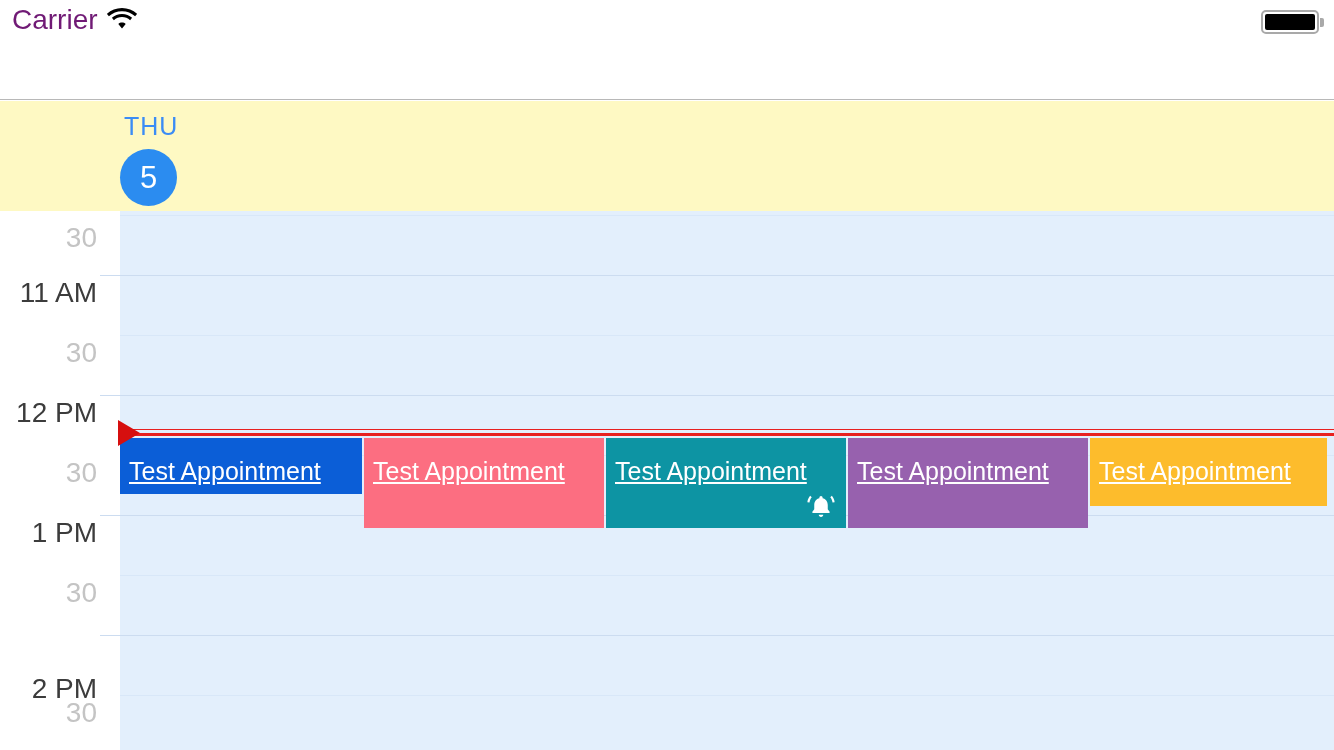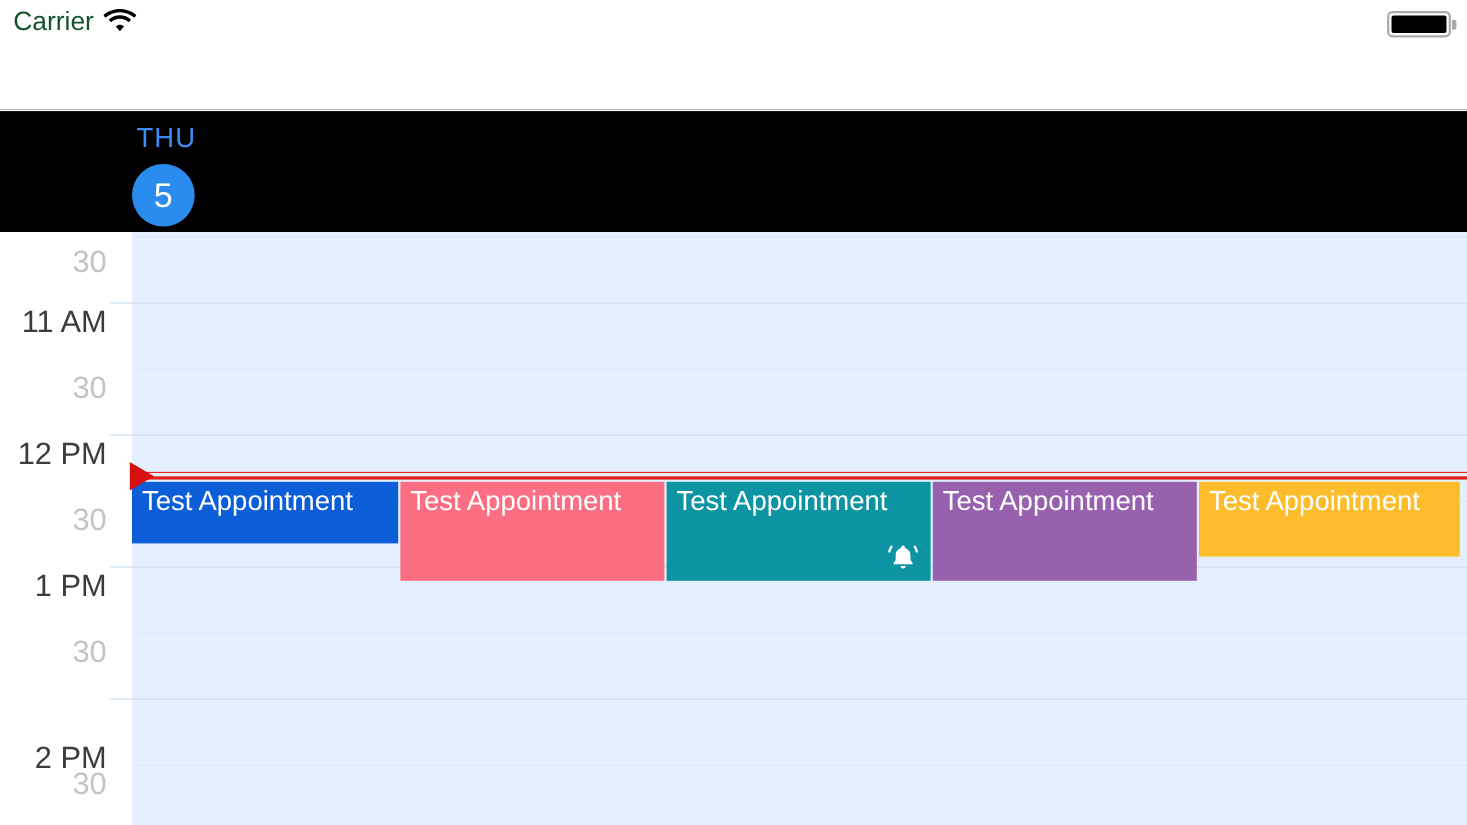--- a/index.html
+++ b/index.html
@@ -14,21 +14,21 @@
   .status-bar{
     position:absolute; top:0; left:0; width:1334px; height:40px;
     display:flex; align-items:center;
     background:#ffffff;
   }
   .status-left{
     position:absolute; left:12px; top:0; height:40px;
     display:flex; align-items:center; gap:9px;
   }
   .carrier-label{
-    font-size:24px; color:#14532d; letter-spacing:0px; line-height:1;text-align:right;
+    font-size:28px; color:#701a75; letter-spacing:0px; line-height:1;text-align:right;
   }
   .wifi-icon{ display:block; }
   .status-time{
     position:absolute; left:0; width:1334px; text-align:center;
     font-size:26px; font-weight:bold; color:#000; top:7px;
   }
   .status-right{
     position:absolute; right:10px; top:10px;
     display:flex; align-items:center;
   }
@@ -48,21 +48,21 @@
   
   .nav-area{
     position:absolute; top:40px; left:0; width:1334px; height:60px;
     background:#ffffff;
     border-bottom:1px solid #b8b8b8;
   }
 
   
   .day-header{
     position:absolute; top:101px; left:0; width:1334px; height:110px;
-    background:#000000;
+    background:#fef9c3;
     padding-left:12px;
   }
   .day-name{
     position:absolute; left:124px; top:11px;
     font-size:25px; color:#3b8cf5; letter-spacing:1px;
   }
   .day-circle{
     position:absolute; left:120px; top:48px;
     width:57px; height:57px; border-radius:50%;
     background:#2b8cf0;
@@ -105,23 +105,23 @@
     background:#ccdcf0;
   }
 
   
   .appt{
     position:absolute;
     overflow:hidden;
     display:block;
   }
   .appt-title{
-    position:absolute; left:9px; top:4px;
+    position:absolute; left:9px; top:19px;
     font-size:25px; color:#ffffff;
-    white-space:nowrap; line-height:1.15;
+    white-space:nowrap; line-height:1.15;text-decoration:underline;
   }
   .bell-icon{
     position:absolute; right:10px; bottom:6px;
     width:30px; height:30px;
   }
 
   
   .now-line{
     position:absolute; height:3px; background:#e8201f;
     left:120px; width:1214px;

